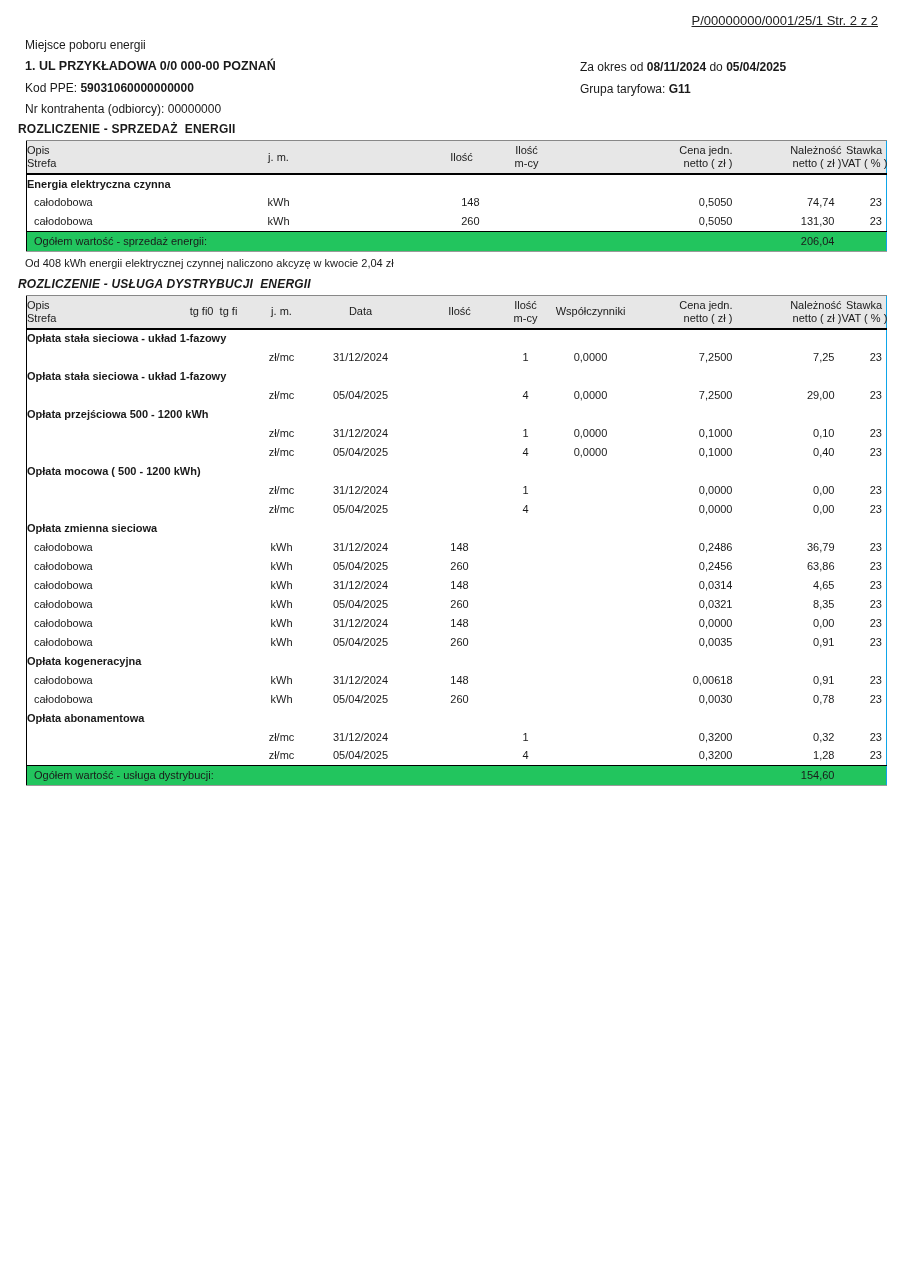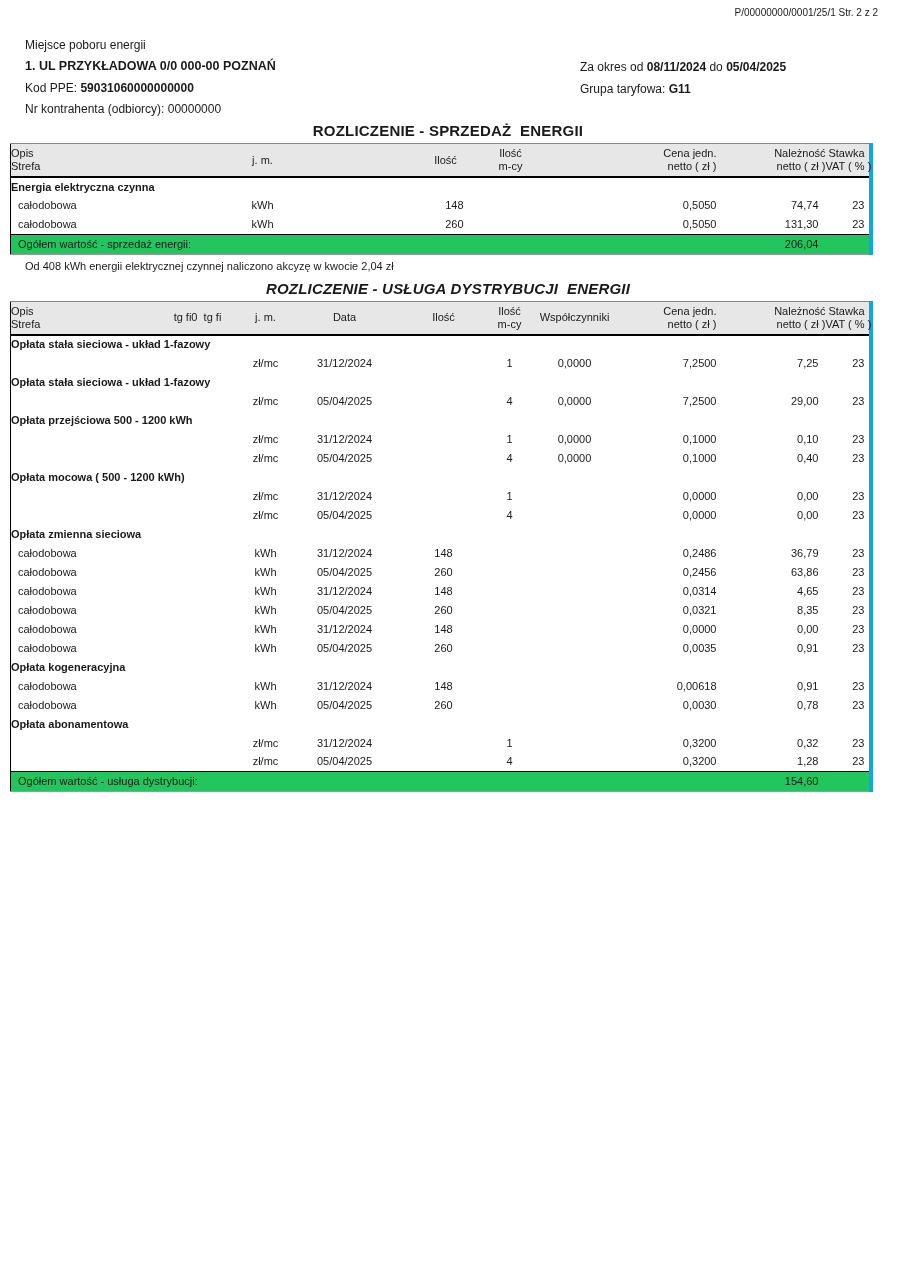--- a/index.html
+++ b/index.html
@@ -1,40 +1,40 @@
 <!DOCTYPE html>
 <html><head>
 <meta charset="utf-8">
 <style>
   html,body{margin:0;padding:0;background:#fff;}
   body{
     width:900px;height:1273px;position:relative;overflow:hidden;
     font-family:"Liberation Sans","DejaVu Sans",sans-serif;
     color:#1a1a1a;font-size:11px;
   }
-  .page-ref{position:absolute;top:7px;right:22px;font-size:10px;color:#222;}
+  .page-ref{position:absolute;top:13px;right:22px;font-size:13px;color:#222;text-decoration:underline;}
   .abs{position:absolute;left:25px;font-size:12px;}
   .site-label{top:38px;}
   .address{top:59px;font-weight:bold;font-size:12.5px;}
   .kod{top:81px;}
   .contractor{top:102px;}
   .rblock{left:580px;}
   .period{top:60px;}
   .tariff{top:82px;}
   b{font-weight:bold;}
 
   .tbl-title{
-    margin:122px 0 4px 18px;width:860px;text-align:center;
-    font-weight:bold;font-size:15px;white-space:pre;letter-spacing:.2px;
+    margin:122px 0 4px 18px;width:860px;
+    font-weight:bold;font-size:12px;white-space:pre;letter-spacing:.2px;
   }
   .tbl-title.second{margin-top:6px;font-style:italic;}
 
   table{
-    margin-left:10px;width:860px;border-collapse:collapse;table-layout:fixed;
-    border-left:1px solid #000;border-right:4px solid #0ea5e9;
+    margin-left:26px;width:860px;border-collapse:collapse;table-layout:fixed;
+    border-left:1px solid #000;border-right:1px solid #0ea5e9;
     font-size:11px;color:#1a1a1a;
   }
   tr.thdr{background:#e7e7e7;}
   tr.thdr th{
     font-weight:normal;vertical-align:middle;padding:3px 0;
     border-top:1px solid #888;border-bottom:2px solid #000;
     font-size:11px;line-height:13px;
   }
   tr.thdr th div{white-space:pre;}
   #sales-table tr.thdr{height:28px;}

